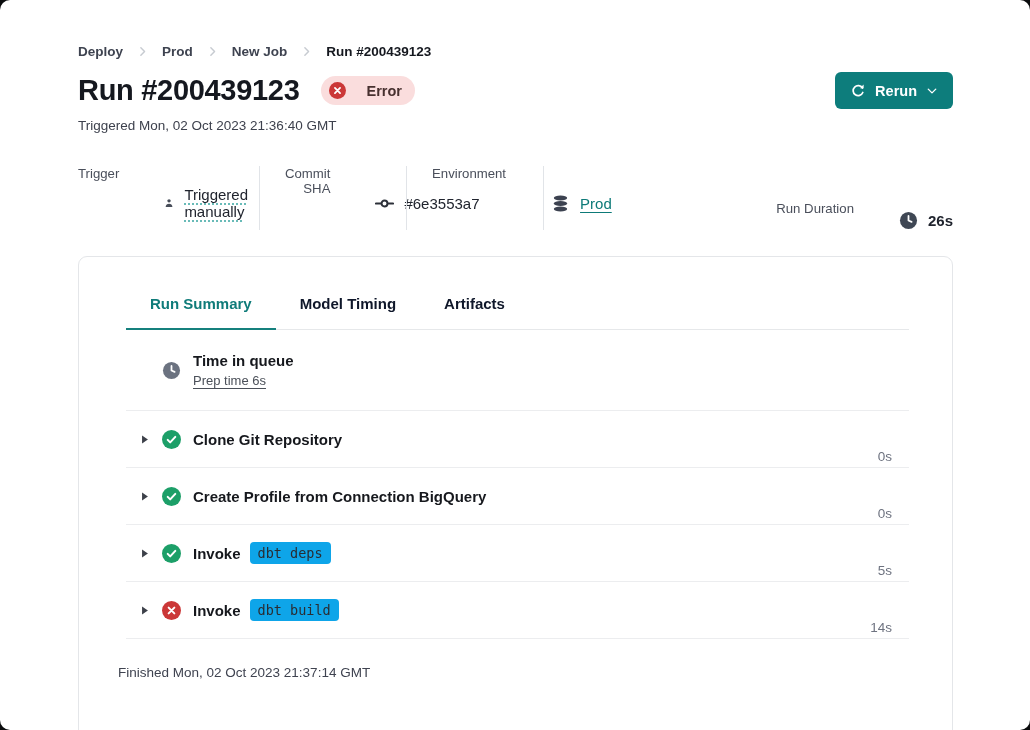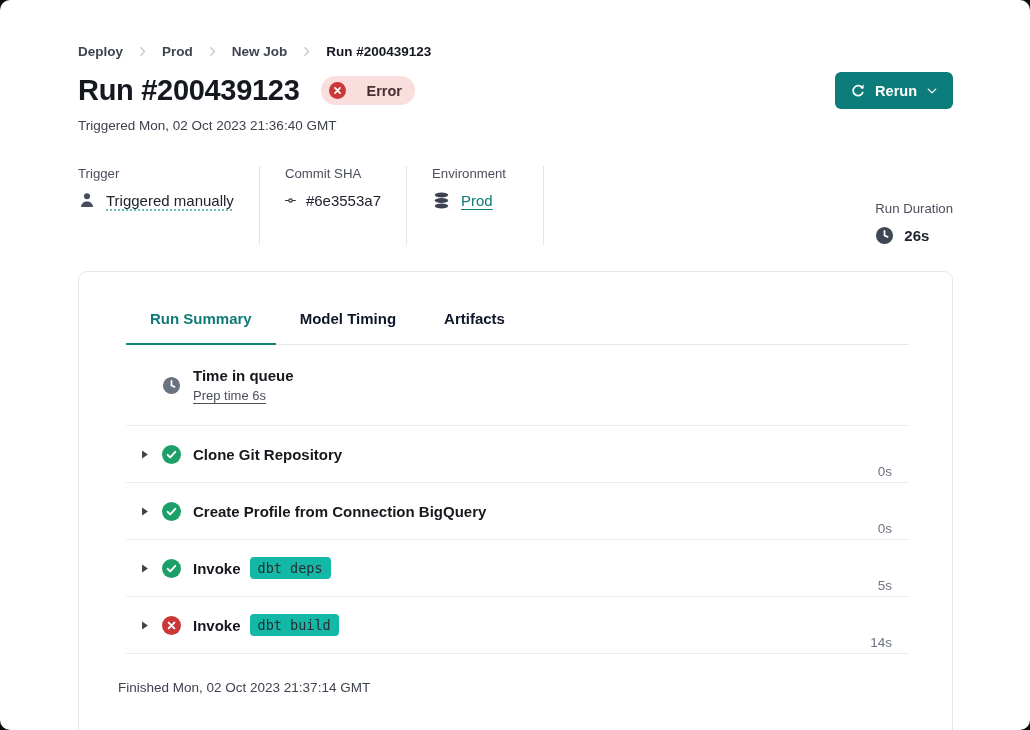--- a/index.html
+++ b/index.html
@@ -20,26 +20,26 @@
   .badge{margin-left:21px;display:inline-flex;align-items:center;gap:21px;height:29px;
     padding:0 13px 0 8px;border-radius:15px;background:#fadddd;color:#47302f;
     font-size:14.5px;font-weight:600;}
   .rerun{margin-left:auto;display:inline-flex;align-items:center;gap:9px;height:37px;
     padding:0 15px;border:none;border-radius:6px;background:#0d7d7c;color:#ffffff;
     font-family:inherit;font-size:14.5px;font-weight:600;cursor:pointer;}
   .triggered{margin-top:9px;font-size:13.5px;color:#3d414d;}
 
   
   .meta-row{margin-top:33px;display:flex;align-items:stretch;}
-  .meta-block{display:flex;flex-direction:column;}
+  .meta-block{display:flex;flex-direction:row;gap:45px;}
   .meta-label{font-size:13.2px;color:#4a4f5b;}
   .meta-value{margin-top:10px;display:flex;align-items:center;gap:10px;font-size:15px;color:#20242e;font-weight:500;}
   .vdiv{width:1px;background:#e1e4e8;margin:0 25px;}
   .meta-block.trigger{width:156px;}
-  .meta-block.commit{width:96px;}
+  .meta-block.commit{width:96px;text-align:right;}
   .meta-block.environment{width:86px;}
   .dotted-link{text-decoration:underline dotted #39a5a1;text-underline-offset:4px;cursor:pointer;}
   .teal-link{color:#0d7a78;text-decoration:underline;text-underline-offset:3px;cursor:pointer;}
 
   
   .card{margin:26px 77px 0 78px;height:538px;border:1px solid #e4e6e9;border-radius:9px;
     background:#fff;box-sizing:border-box;}
   .card-inner{margin:0 43px 0 47px;}
   .tabs{display:flex;padding-top:29px;border-bottom:1px solid #e6e8ea;}
   .tab{padding:9px 24px 17px;font-size:15px;font-weight:700;color:#0f172a;background:none;border:none;
@@ -51,21 +51,21 @@
   .queue-text{margin-left:12px;}
   .queue-title{font-size:15px;font-weight:700;color:#16181d;}
   .queue-link{margin-top:4px;font-size:13px;color:#4b5059;text-decoration:underline;text-underline-offset:3px;cursor:pointer;display:inline-block;}
 
   .step-row{height:57px;border-bottom:1px solid #ecedef;display:flex;align-items:center;
     padding:0 17px 0 10px;box-sizing:border-box;cursor:pointer;}
   .caret{background:none;border:none;padding:0;width:16px;height:16px;display:flex;align-items:center;justify-content:center;cursor:pointer;}
   .status{margin-left:10px;display:flex;}
   .step-title{margin-left:12px;font-size:15px;font-weight:700;color:#16181d;}
   .cmd{margin-left:9px;font-family:"DejaVu Sans Mono","Liberation Mono",monospace;
-    font-size:13.5px;color:#2a2d33;background:#14b8a6;border-radius:4px;padding:3px 8px;}
+    font-size:13.5px;color:#2a2d33;background:#0ea5e9;border-radius:4px;padding:3px 8px;}
   .duration{margin-left:auto;font-size:13.5px;color:#6e7380;margin-top:35px;}
 
   .card-footer{height:67px;display:flex;align-items:center;padding-left:39px;font-size:13.5px;color:#3f4350;}
 </style>
 </head>
 <body>
 
 <div class="page">
   <div class="inner">
 

